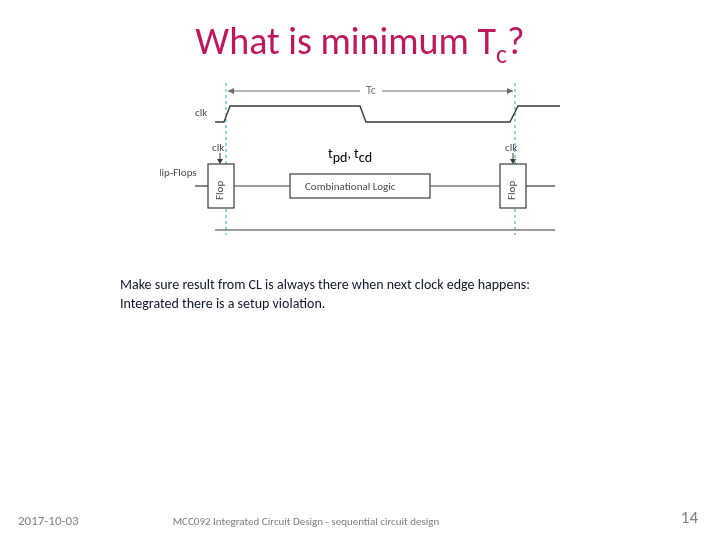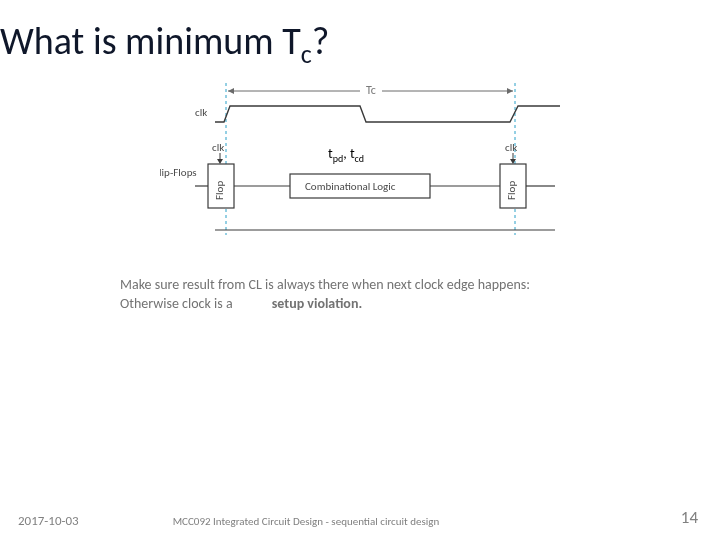--- a/index.html
+++ b/index.html
@@ -1,27 +1,27 @@
 <!DOCTYPE html>
 <html><head>
 <meta charset="utf-8">
 <style>
   * { margin: 0; padding: 0; box-sizing: border-box; }
   html, body { width: 720px; height: 540px; font-family: Calibri, Arial, sans-serif; background: #fff; color: #000; }
   .slide { position: relative; width: 720px; height: 540px; }
-  .title { position: absolute; top: 18px; left: 0; width: 720px; text-align: left; font-size: 38px; color: #0f172a; font-weight: 400; }
+  .title { position: absolute; top: 18px; left: 0; width: 720px; text-align: center; font-size: 38px; color: #be185d; font-weight: 400; }
   .title .sub { font-size: 26px; vertical-align: sub; }
   .diagram { position: absolute; top: 80px; left: 160px; width: 430px; height: 160px; }
   .footnote-left { position: absolute; bottom: 12px; left: 18px; font-size: 13px; color: #808080; }
   .footnote-center { position: absolute; bottom: 12px; left: 0; width: 612px; text-align: center; font-size: 11px; color: #808080; margin-top: 32px; }
   .footnote-right { position: absolute; bottom: 12px; right: 22px; font-size: 17px; color: #808080; }
-  .body-text { position: absolute; top: 276px; left: 120px; width: 540px; font-size: 14px; line-height: 1.35; color: #737373; }
-  .body-text .bold { font-weight: 700; margin-left: 36px; }
+  .body-text { position: absolute; top: 276px; left: 120px; width: 540px; font-size: 14px; line-height: 1.35; color: #0f172a; }
+  .body-text .bold { font-weight: 400; }
   .overlay-label { position: absolute; top: 145px; left: 326px; font-size: 14px; color: #000; background: #fff; padding: 0 2px; }
-  .overlay-label .sub { font-size: 10px; vertical-align: sub; }
+  .overlay-label .sub { font-size: 14px; vertical-align: sub; }
   
   .svg-label { font-family: Calibri, Arial, sans-serif; font-size: 11px; fill: #4a4a4a; }
   .svg-tc { font-family: Calibri, Arial, sans-serif; font-size: 12px; fill: #7a7a7a; }
 </style>
 </head>
 <body>
 
 <div class="slide">
 
   <div class="title">
@@ -70,21 +70,21 @@
     <line x1="55" y1="150" x2="395" y2="150" stroke="#3a3a3a" stroke-width="1.2"></line>
   </svg>
 
   <div class="overlay-label">
     <span>t</span><span class="sub">pd</span><span>, </span><span>t</span><span class="sub">cd</span>
   </div>
 
   <div class="body-text">
     <div>Make sure result from CL is always there when next clock edge happens:</div>
     <div>
-      <span>Otherwise clock is a </span><span class="bold">setup violation.</span>
+      <span>Integrated there is a </span><span class="bold">setup violation.</span>
     </div>
   </div>
 
   <div class="footnote-left">2017-10-03</div>
   <div class="footnote-center">MCC092 Integrated Circuit Design - sequential circuit design</div>
   <div class="footnote-right">14</div>
 
 </div>
 
 </body></html>

